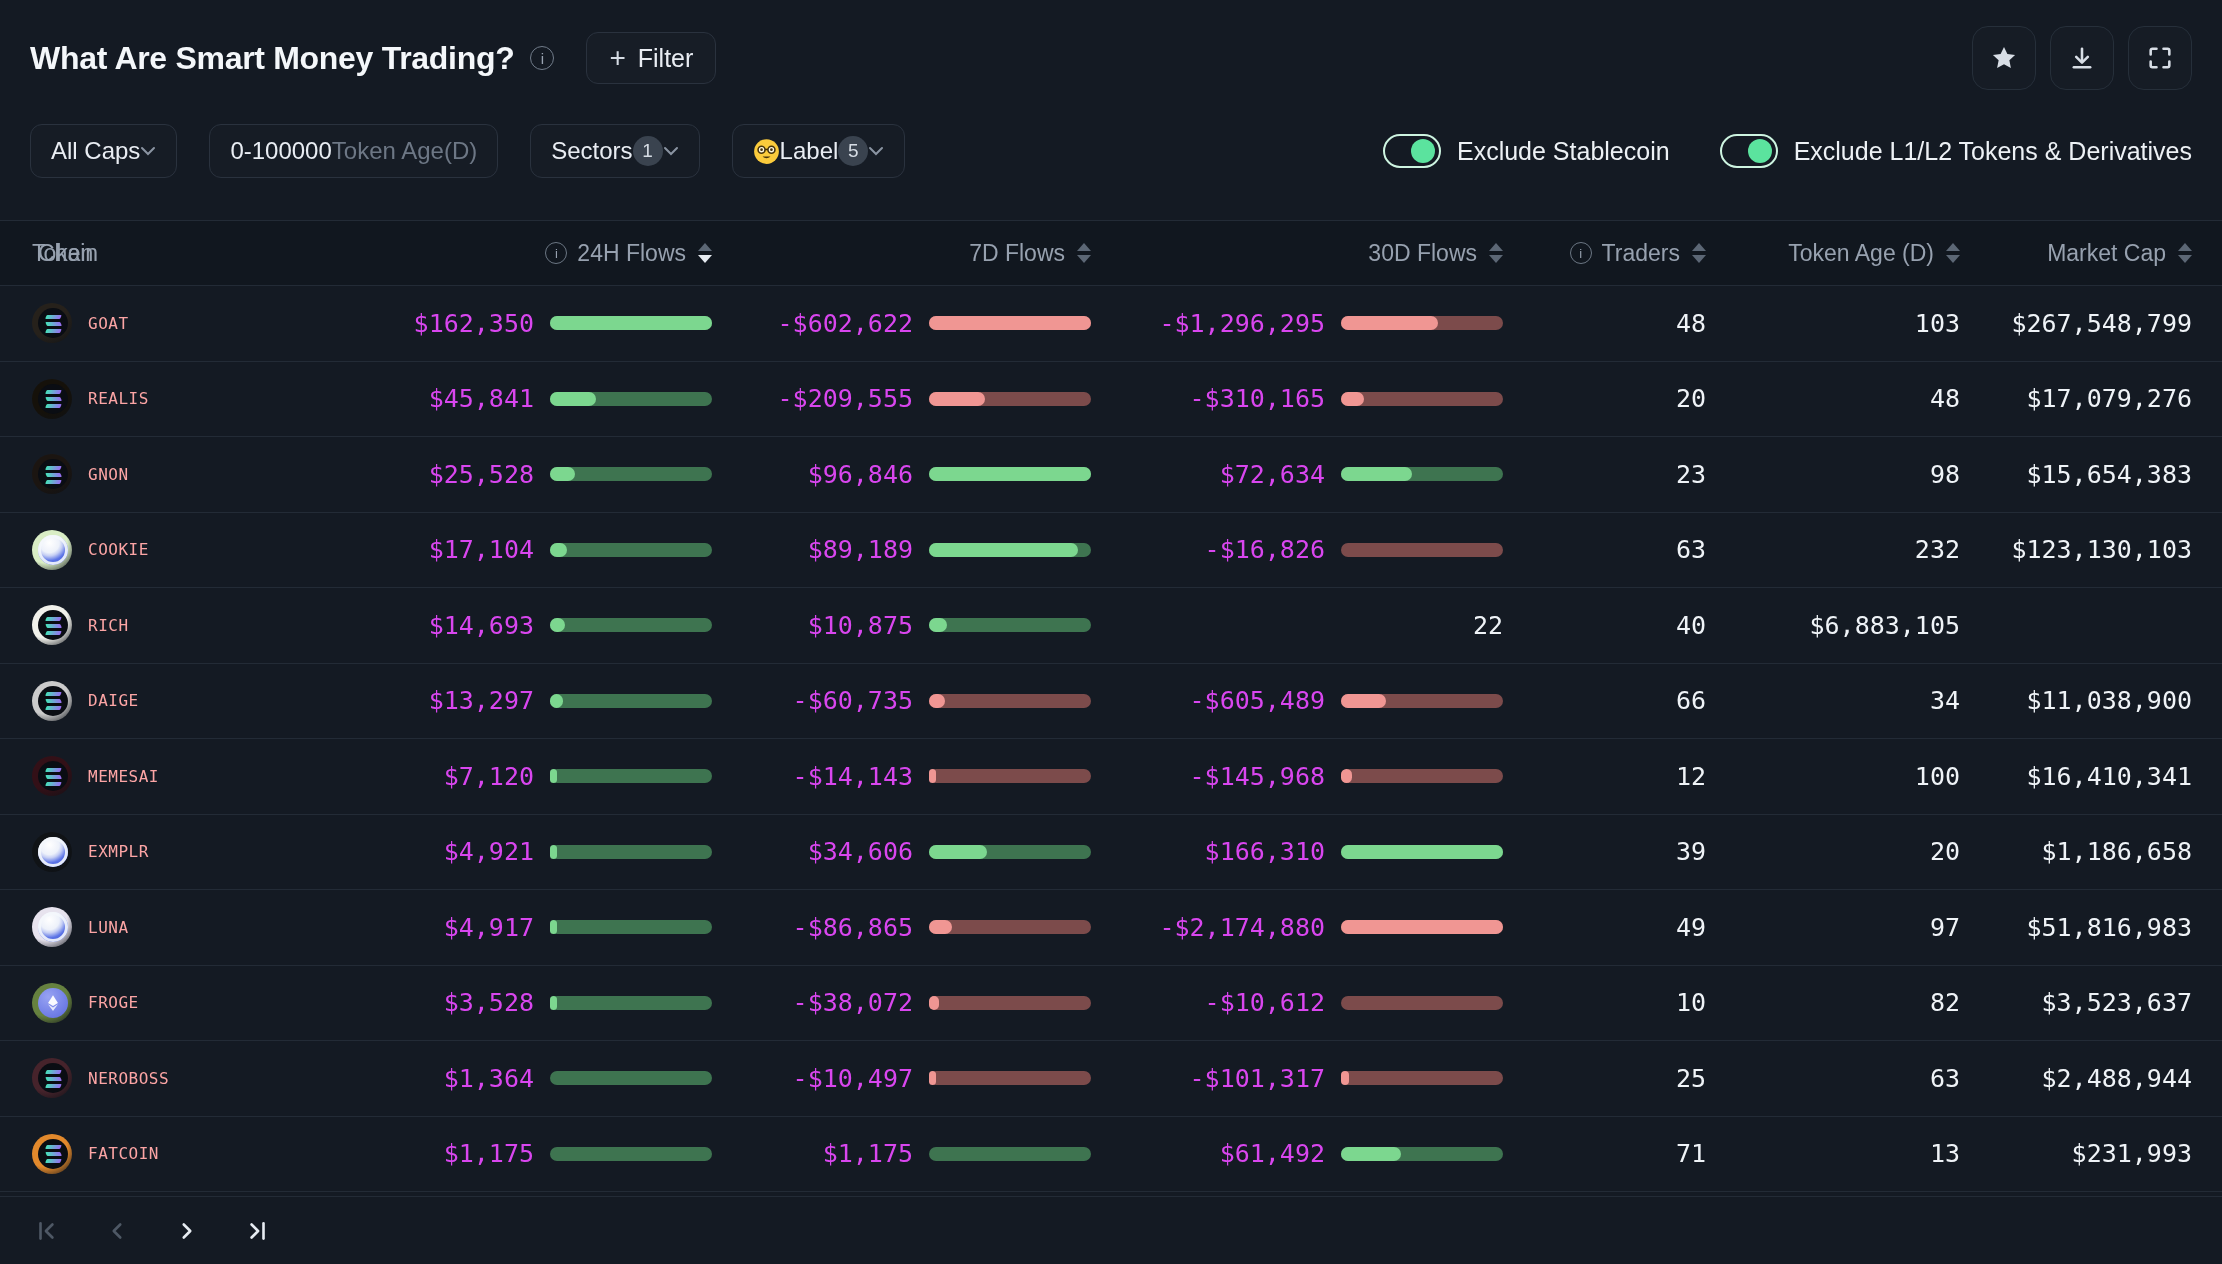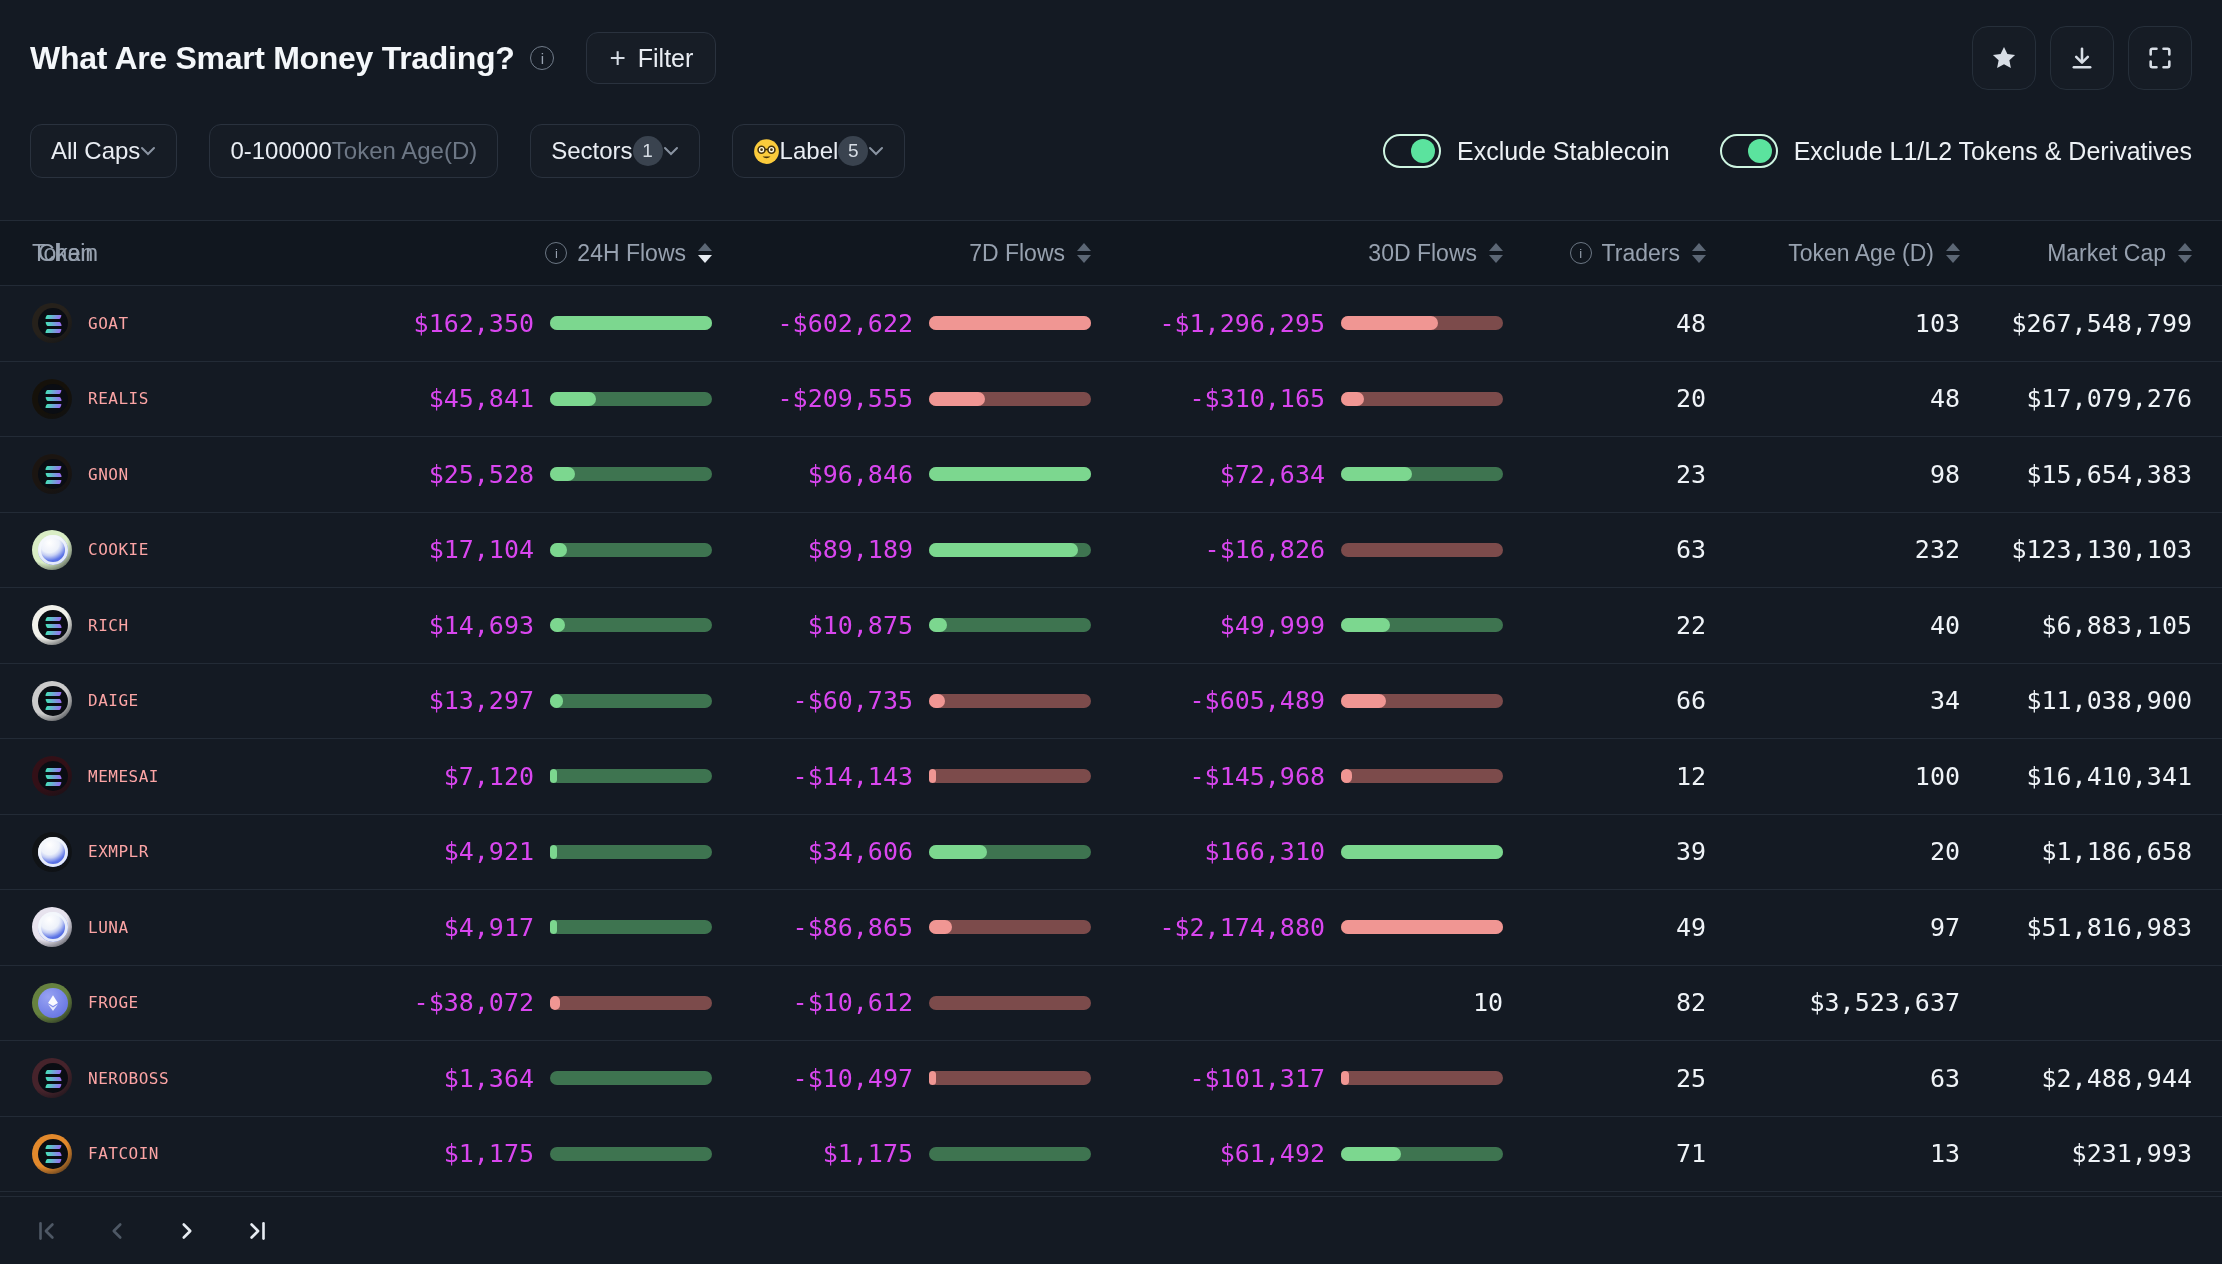--- a/index.html
+++ b/index.html
@@ -382,26 +382,20 @@
             <span class="bar pos">
               <i style="width:9.1%;min-width:7px"></i>
             </span>
           </div>
           <div class="td c-flow">
             <span class="val">$10,875</span>
             <span class="bar pos">
               <i style="width:11.2%;min-width:7px"></i>
             </span>
           </div>
-          <div class="td c-flow">
-            <span class="val">$49,999</span>
-            <span class="bar pos">
-              <i style="width:30.1%;min-width:7px"></i>
-            </span>
-          </div>
           <div class="td c-num">22</div>
           <div class="td c-num">40</div>
           <div class="td c-num">$6,883,105</div>
         </div>
         <div class="tr grid mono">
           <div class="td c-chain">
             <span class="chain sol">
               <i></i>
               <i></i>
               <i></i>
@@ -534,20 +528,26 @@
                 <path d="M8 1l4.4 7L8 10.7 3.6 8z" fill="#fff" opacity=".95"></path>
                 <path d="M8 12l4.4-2.8L8 15 3.6 9.2z" fill="#fff" opacity=".8"></path>
               </svg>
             </span>
           </div>
           <div class="td c-token">
             <span class="tok-icon" style="background:radial-gradient(circle at 35% 30%,#66813F 55%, rgba(0,0,0,.35));color:#2E4220">F</span>
             <span class="tok-name">FROGE</span>
           </div>
           <div class="td c-flow">
+            <span class="val">$3,528</span>
+            <span class="bar pos">
+              <i style="width:2.2%;min-width:7px"></i>
+            </span>
+          </div>
+          <div class="td c-flow">
             <span class="val">-$38,072</span>
             <span class="bar neg">
               <i style="width:6.3%;min-width:7px"></i>
             </span>
           </div>
           <div class="td c-flow">
             <span class="val">-$10,612</span>
             <span class="bar neg">
               <i style="width:0"></i>
             </span>

